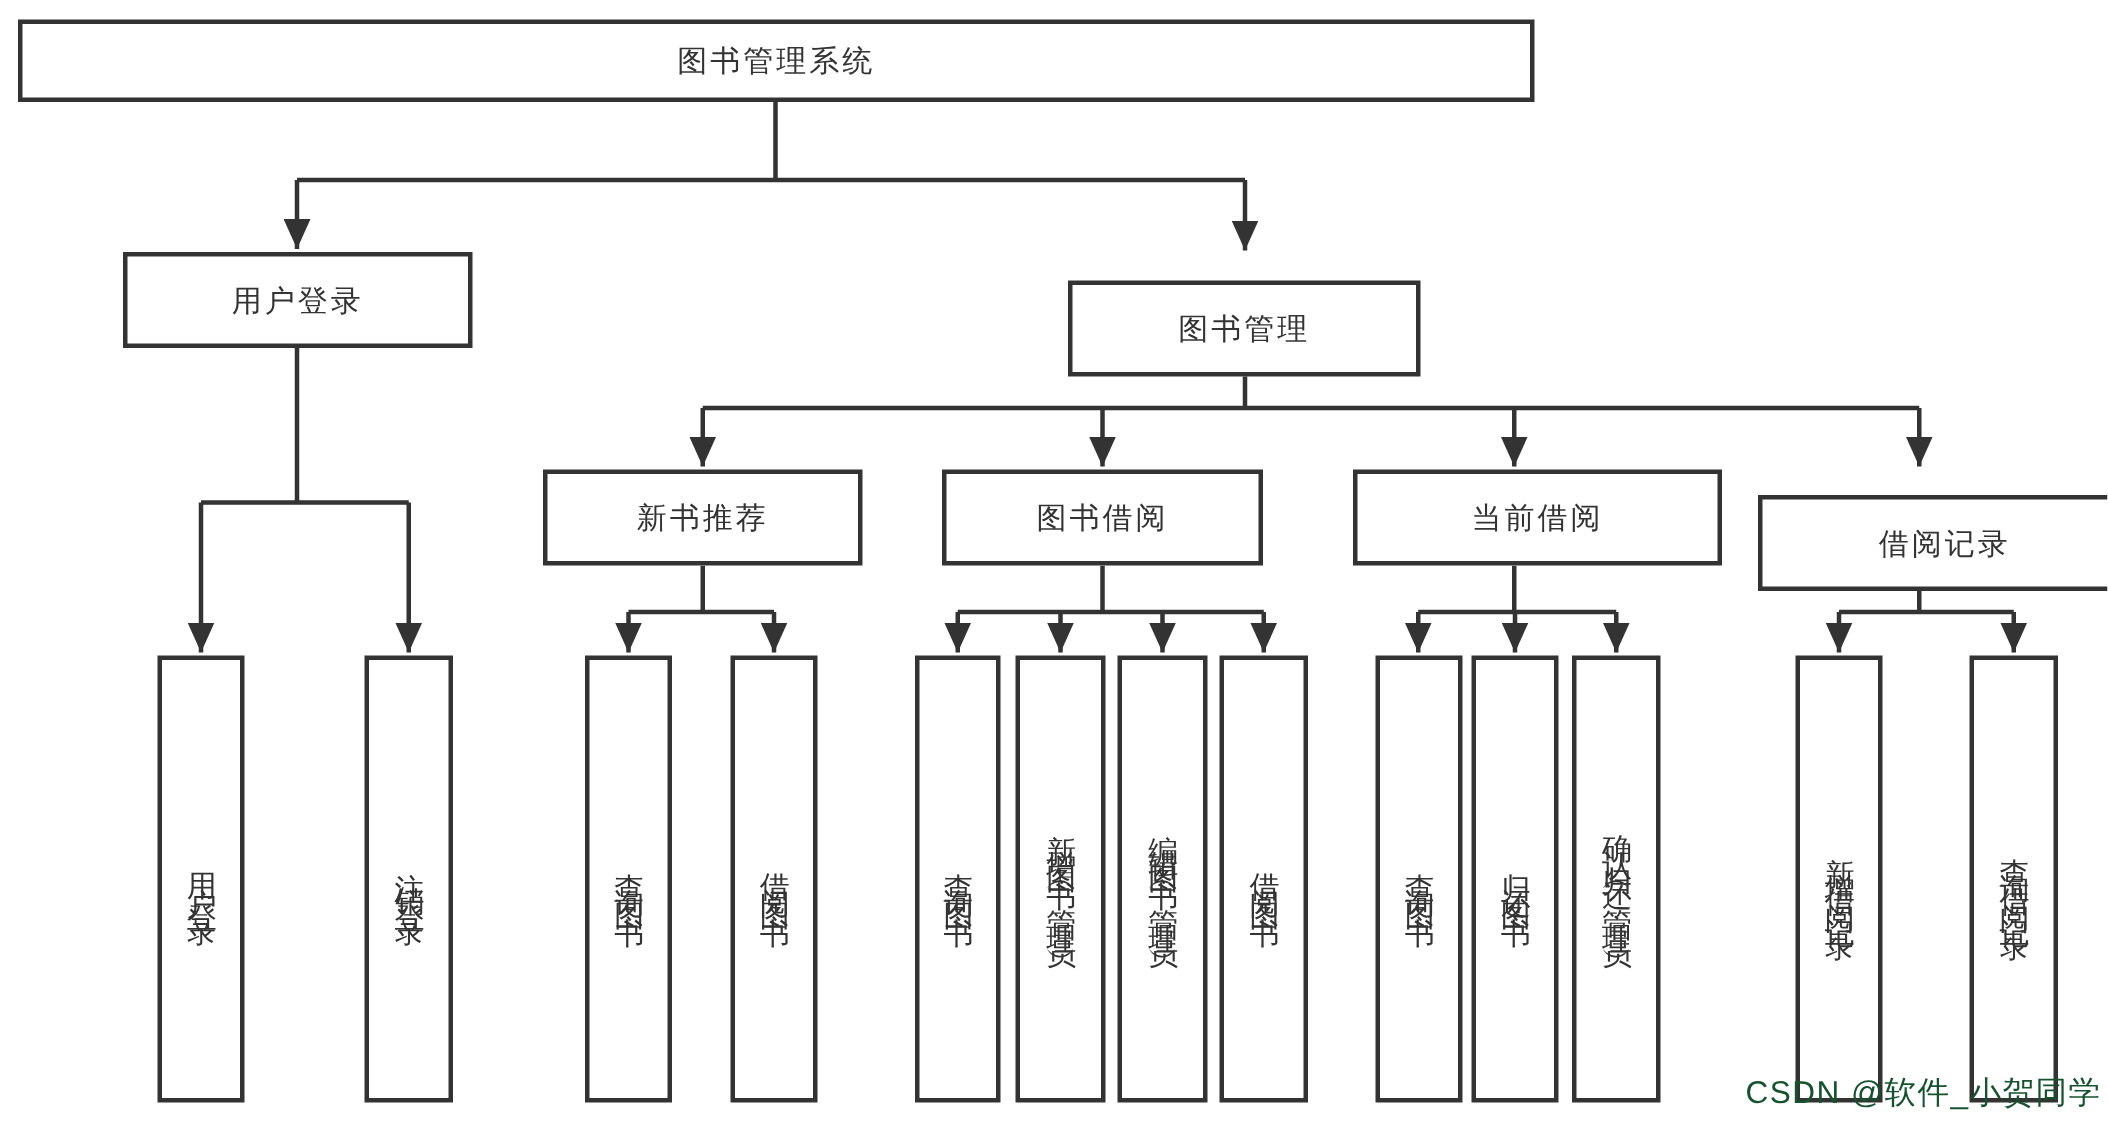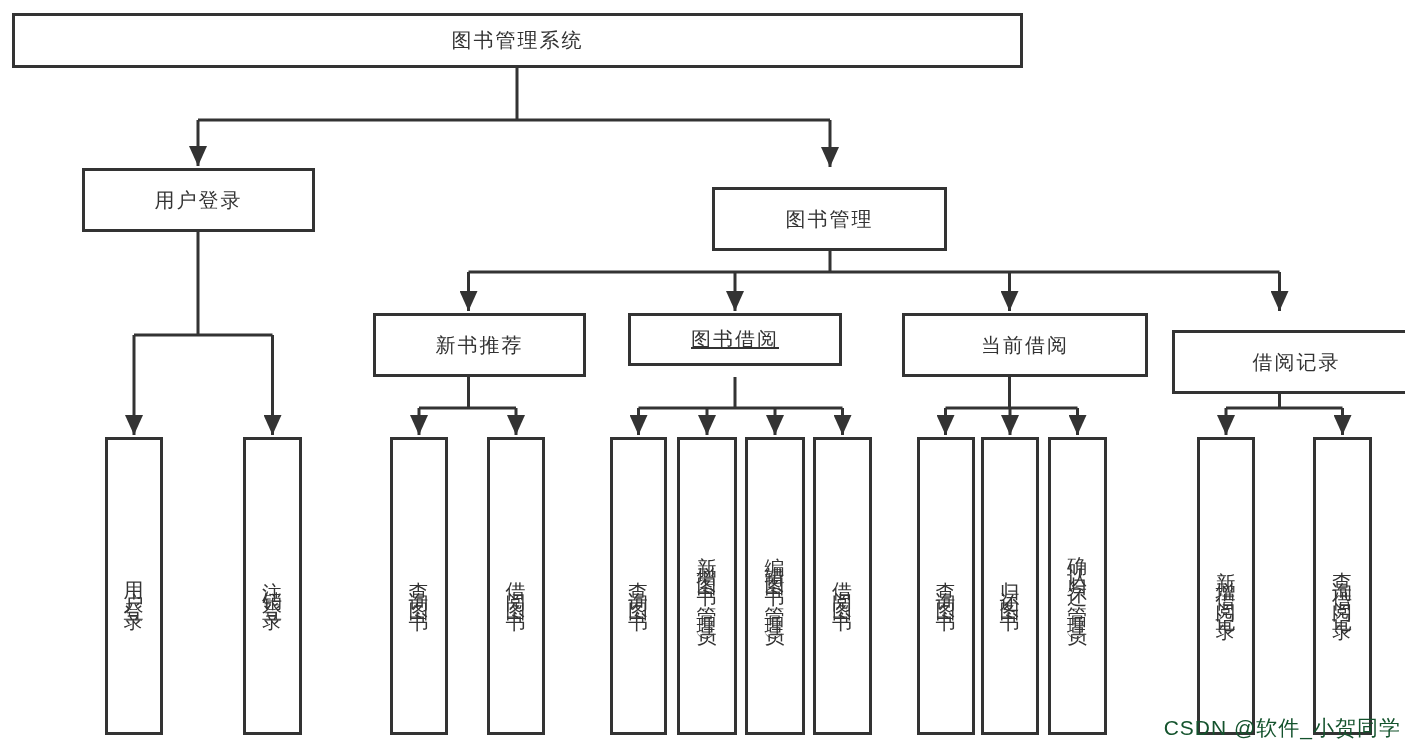--- a/index.html
+++ b/index.html
@@ -86,22 +86,22 @@
     <line x1="1077.5" y1="408" x2="1077.5" y2="435" stroke="#333333" stroke-width="3" marker-end="url(#arr)"></line>
     <line x1="1226" y1="408" x2="1226" y2="435" stroke="#333333" stroke-width="3" marker-end="url(#arr)"></line>
     <line x1="1342.5" y1="408" x2="1342.5" y2="435" stroke="#333333" stroke-width="3" marker-end="url(#arr)"></line>
   </svg>
 
   <div class="node" style="left:12px; top:13px; width:1011px; height:55px;">图书管理系统</div>
 
   <div class="node" style="left:82px; top:168px; width:233px; height:64px;">用户登录</div>
   <div class="node" style="left:712px; top:187px; width:235px; height:64px;">图书管理</div>
 
-  <div class="node" style="left:362px; top:313px; width:213px; height:64px;margin-left:11px;">新书推荐</div>
-  <div class="node" style="left:628px; top:313px; width:214px; height:53px;text-decoration:underline;">图书借阅</div>
+  <div class="node" style="left:362px; top:313px; width:213px; height:64px;">新书推荐</div>
+  <div class="node" style="left:628px; top:313px; width:214px; height:64px;">图书借阅</div>
   <div class="node" style="left:902px; top:313px; width:246px; height:64px;">当前借阅</div>
   <div class="node" style="left:1172px; top:313px; width:249px; height:64px;margin-top:17px;">借阅记录</div>
 
   <div class="node leaf" style="left:105px; top:437px; width:58px; height:298px;">
     <span>用户登录</span>
     </div>
   <div class="node leaf" style="left:243px; top:437px; width:59px; height:298px;">
     <span>注销登录</span>
     </div>
 

